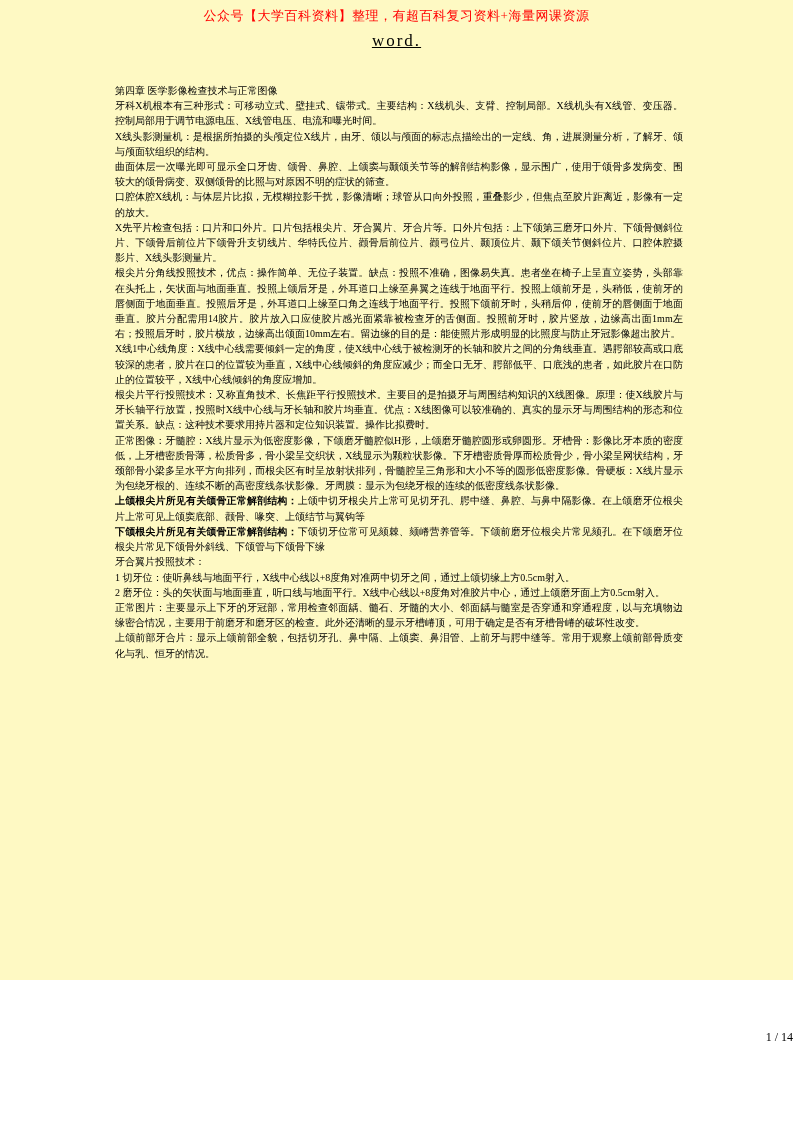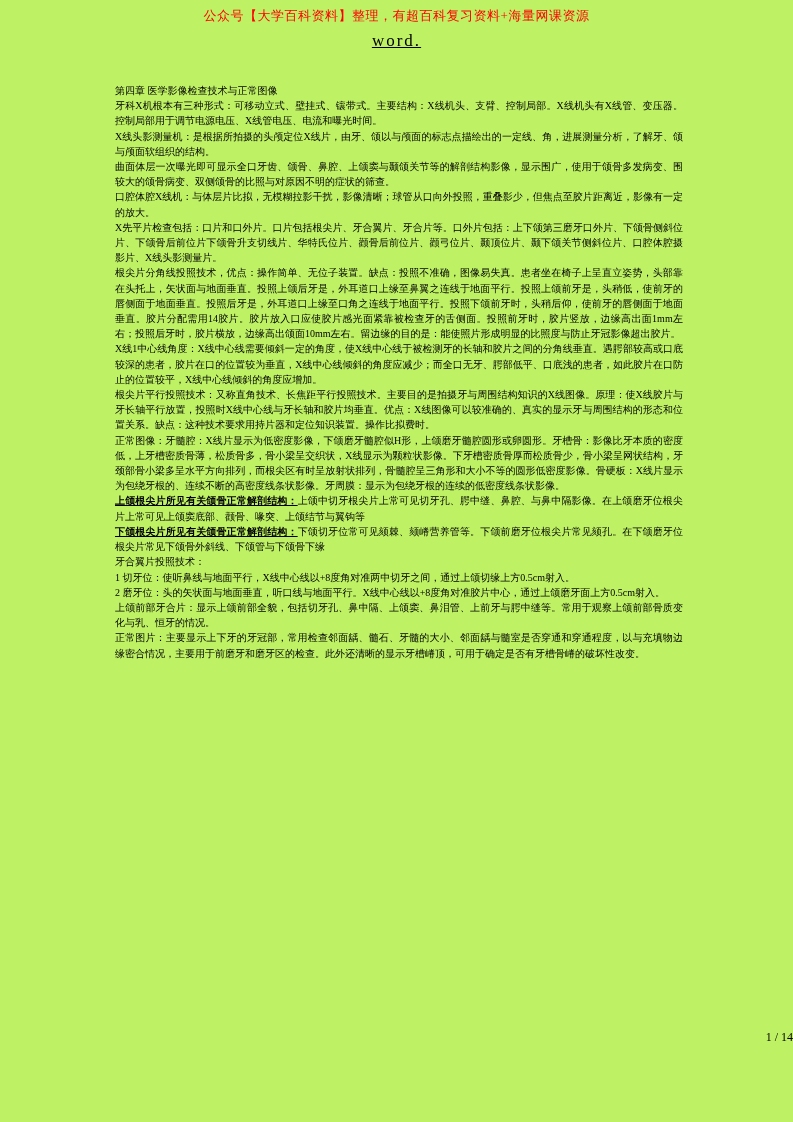--- a/index.html
+++ b/index.html
@@ -6,22 +6,22 @@
     margin: 0;
     padding: 0;
     background: #ffffff;
     width: 793px;
     height: 1122px;
     overflow: hidden;
   }
   .page {
     position: relative;
     width: 793px;
-    height: 1122px;
-    background: #bef264;
+    height: 980px;
+    background: #fef9c3;
     font-family: "Liberation Serif", serif;
     color: #000000;
   }
   .promo-line {
     position: absolute;
     top: 7px;
     left: 0;
     width: 100%;
     text-align: center;
     color: #ff0000;
@@ -53,21 +53,20 @@
   }
   .doc-body p {
     margin: 0;
     padding: 0;
   }
   .doc-title {
     font-weight: normal;
   }
   .lead-bold {
     font-weight: bold;
-    text-decoration: underline;
   }
   .page-number {
     position: absolute;
     top: 1030px;
     left: 0;
     width: 100%;
     text-align: right;
     font-size: 12px;
     color: #000000;
   }
@@ -93,19 +92,19 @@
       <p>X先平片检查包括：口片和口外片。口片包括根尖片、牙合翼片、牙合片等。口外片包括：上下颌第三磨牙口外片、下颌骨侧斜位片、下颌骨后前位片下颌骨升支切线片、华特氏位片、颧骨后前位片、颧弓位片、颞顶位片、颞下颌关节侧斜位片、口腔体腔摄影片、X线头影测量片。</p>
       <p>根尖片分角线投照技术，优点：操作简单、无位子装置。缺点：投照不准确，图像易失真。患者坐在椅子上呈直立姿势，头部靠在头托上，矢状面与地面垂直。投照上颌后牙是，外耳道口上缘至鼻翼之连线于地面平行。投照上颌前牙是，头稍低，使前牙的唇侧面于地面垂直。投照后牙是，外耳道口上缘至口角之连线于地面平行。投照下颌前牙时，头稍后仰，使前牙的唇侧面于地面垂直。胶片分配需用14胶片。胶片放入口应使胶片感光面紧靠被检查牙的舌侧面。投照前牙时，胶片竖放，边缘高出面1mm左右；投照后牙时，胶片横放，边缘高出颌面10mm左右。留边缘的目的是：能使照片形成明显的比照度与防止牙冠影像超出胶片。</p>
       <p>X线1中心线角度：X线中心线需要倾斜一定的角度，使X线中心线于被检测牙的长轴和胶片之间的分角线垂直。遇腭部较高或口底较深的患者，胶片在口的位置较为垂直，X线中心线倾斜的角度应减少；而全口无牙、腭部低平、口底浅的患者，如此胶片在口防止的位置较平，X线中心线倾斜的角度应增加。</p>
       <p>根尖片平行投照技术：又称直角技术、长焦距平行投照技术。主要目的是拍摄牙与周围结构知识的X线图像。原理：使X线胶片与牙长轴平行放置，投照时X线中心线与牙长轴和胶片均垂直。优点：X线图像可以较准确的、真实的显示牙与周围结构的形态和位置关系。缺点：这种技术要求用持片器和定位知识装置。操作比拟费时。</p>
       <p>正常图像：牙髓腔：X线片显示为低密度影像，下颌磨牙髓腔似H形，上颌磨牙髓腔圆形或卵圆形。牙槽骨：影像比牙本质的密度低，上牙槽密质骨薄，松质骨多，骨小梁呈交织状，X线显示为颗粒状影像。下牙槽密质骨厚而松质骨少，骨小梁呈网状结构，牙颈部骨小梁多呈水平方向排列，而根尖区有时呈放射状排列，骨髓腔呈三角形和大小不等的圆形低密度影像。骨硬板：X线片显示为包绕牙根的、连续不断的高密度线条状影像。牙周膜：显示为包绕牙根的连续的低密度线条状影像。</p>
       <p><span class="lead-bold">上颌根尖片所见有关颌骨正常解剖结构：</span>上颌中切牙根尖片上常可见切牙孔、腭中缝、鼻腔、与鼻中隔影像。在上颌磨牙位根尖片上常可见上颌窦底部、颧骨、喙突、上颌结节与翼钩等</p>
       <p><span class="lead-bold">下颌根尖片所见有关颌骨正常解剖结构：</span>下颌切牙位常可见颏棘、颏嵴营养管等。下颌前磨牙位根尖片常见颏孔。在下颌磨牙位根尖片常见下颌骨外斜线、下颌管与下颌骨下缘</p>
       <p>牙合翼片投照技术：</p>
       <p>1 切牙位：使听鼻线与地面平行，X线中心线以+8度角对准两中切牙之间，通过上颌切缘上方0.5cm射入。</p>
       <p>2 磨牙位：头的矢状面与地面垂直，听口线与地面平行。X线中心线以+8度角对准胶片中心，通过上颌磨牙面上方0.5cm射入。</p>
+      <p>正常图片：主要显示上下牙的牙冠部，常用检查邻面龋、髓石、牙髓的大小、邻面龋与髓室是否穿通和穿通程度，以与充填物边缘密合情况，主要用于前磨牙和磨牙区的检查。此外还清晰的显示牙槽嵴顶，可用于确定是否有牙槽骨嵴的破坏性改变。</p>
       <p>上颌前部牙合片：显示上颌前部全貌，包括切牙孔、鼻中隔、上颌窦、鼻泪管、上前牙与腭中缝等。常用于观察上颌前部骨质变化与乳、恒牙的情况。</p>
-      <p>正常图片：主要显示上下牙的牙冠部，常用检查邻面龋、髓石、牙髓的大小、邻面龋与髓室是否穿通和穿通程度，以与充填物边缘密合情况，主要用于前磨牙和磨牙区的检查。此外还清晰的显示牙槽嵴顶，可用于确定是否有牙槽骨嵴的破坏性改变。</p>
     </div>
 
   <div class="page-number">1 / 14</div>
 
 </div>
 
 </body></html>

